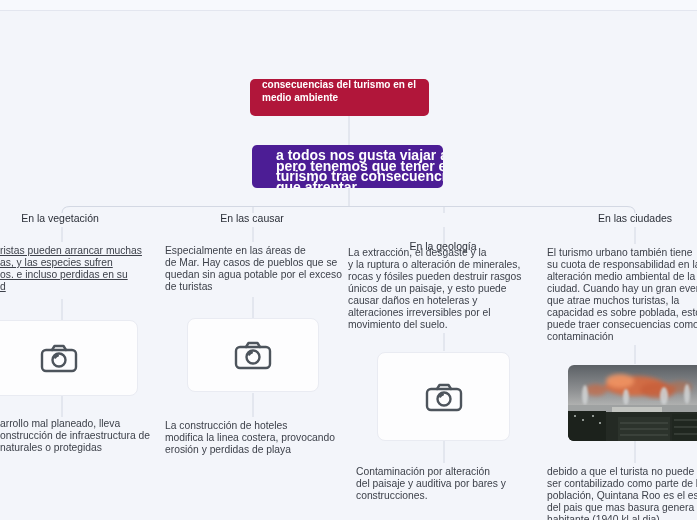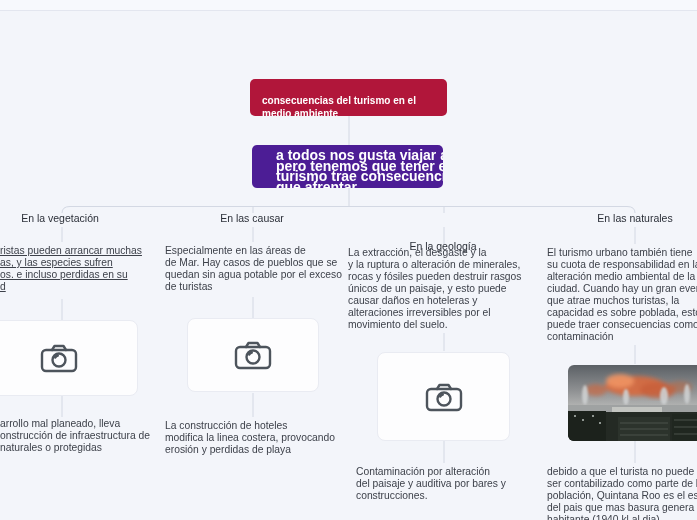--- a/index.html
+++ b/index.html
@@ -14,22 +14,22 @@
     position:absolute;left:0;top:0;width:697px;height:10px;
     background:#f7f9fd;border-bottom:1px solid #e3e6ef;
   }
   .connectors{position:absolute;left:0;top:0;pointer-events:none;}
   .node{
     position:absolute;box-sizing:border-box;border-radius:5px;
     color:#ffffff;font-weight:bold;overflow:hidden;
   }
   .node .node-label{white-space:pre;display:block;}
   .node-root{
-    left:250px;top:79px;width:197px;height:37px;
-    background:#b1163a;padding:16px 12px;
+    left:250px;top:79px;width:179px;height:37px;
+    background:#b1163a;padding:0 12px;
     font-size:10px;line-height:12.5px;
   }
   .node-intro{
     left:252px;top:145px;width:191px;height:43px;
     background:#4c1d95;padding:5px 24px;
     font-size:14px;line-height:10.6px;
   }
   .branch-label{
     position:absolute;top:212px;transform:translateX(-50%);
     font-size:10.5px;color:#2b2f38;white-space:nowrap;
@@ -96,21 +96,21 @@
 <div class="node node-intro">
   <span class="node-label">a todos nos gusta viajar a un lugar hermoso
 pero tenemos que tener en cuenta que el
 turismo trae consecuencias que tenemos
 que afrentar</span>
 </div>
 
 <div class="branch-label" id="label-b1">En la vegetación</div>
 <div class="branch-label" id="label-b2">En las causar</div>
 <div class="branch-label" id="label-b3">En la geología</div>
-<div class="branch-label" id="label-b4">En las naturales</div>
+<div class="branch-label" id="label-b4">En las ciudades</div>
 
 <div class="body-text" id="b1-top">ristas pueden arrancar muchas
 as, y las especies sufren
 os. e incluso perdidas en su
 d</div>
 <div class="body-text" id="b2-top">Especialmente en las áreas de
 de Mar. Hay casos de pueblos que se
 quedan sin agua potable por el exceso
 de turistas</div>
 <div class="body-text" id="b3-top">La extracción, el desgaste y la

